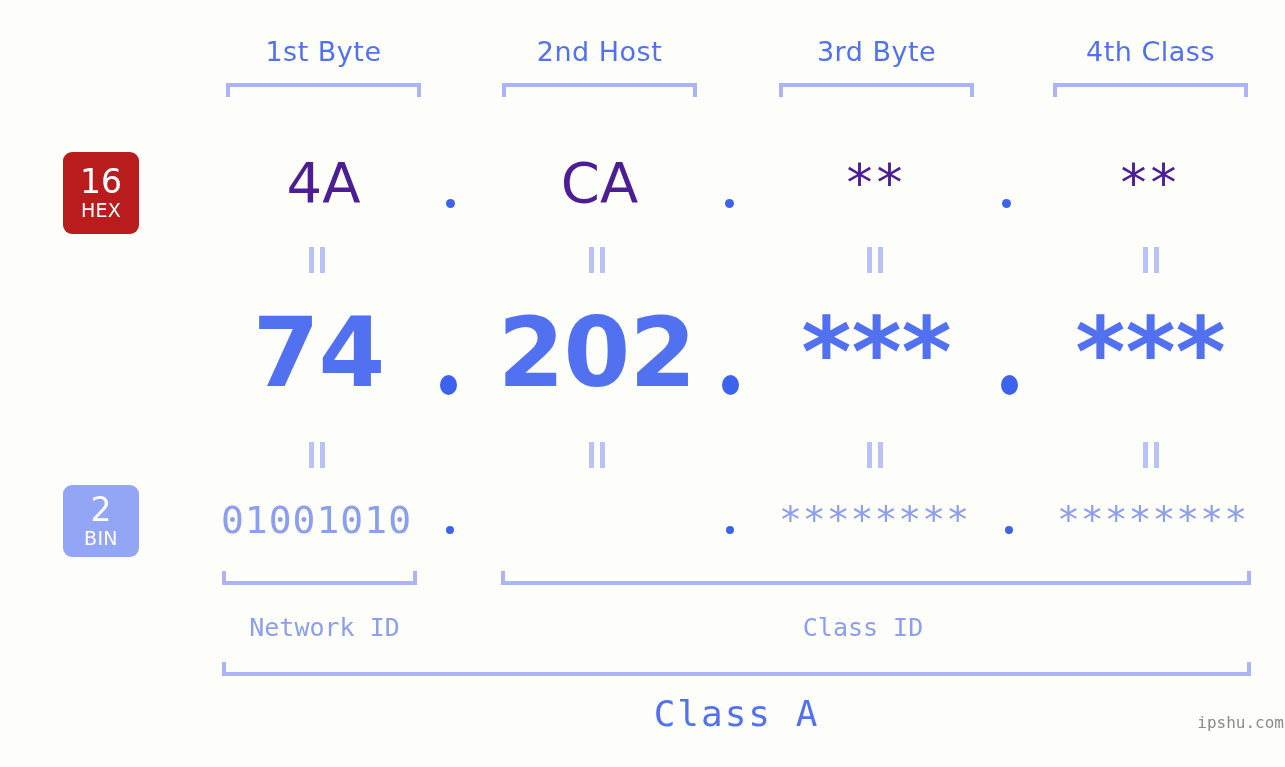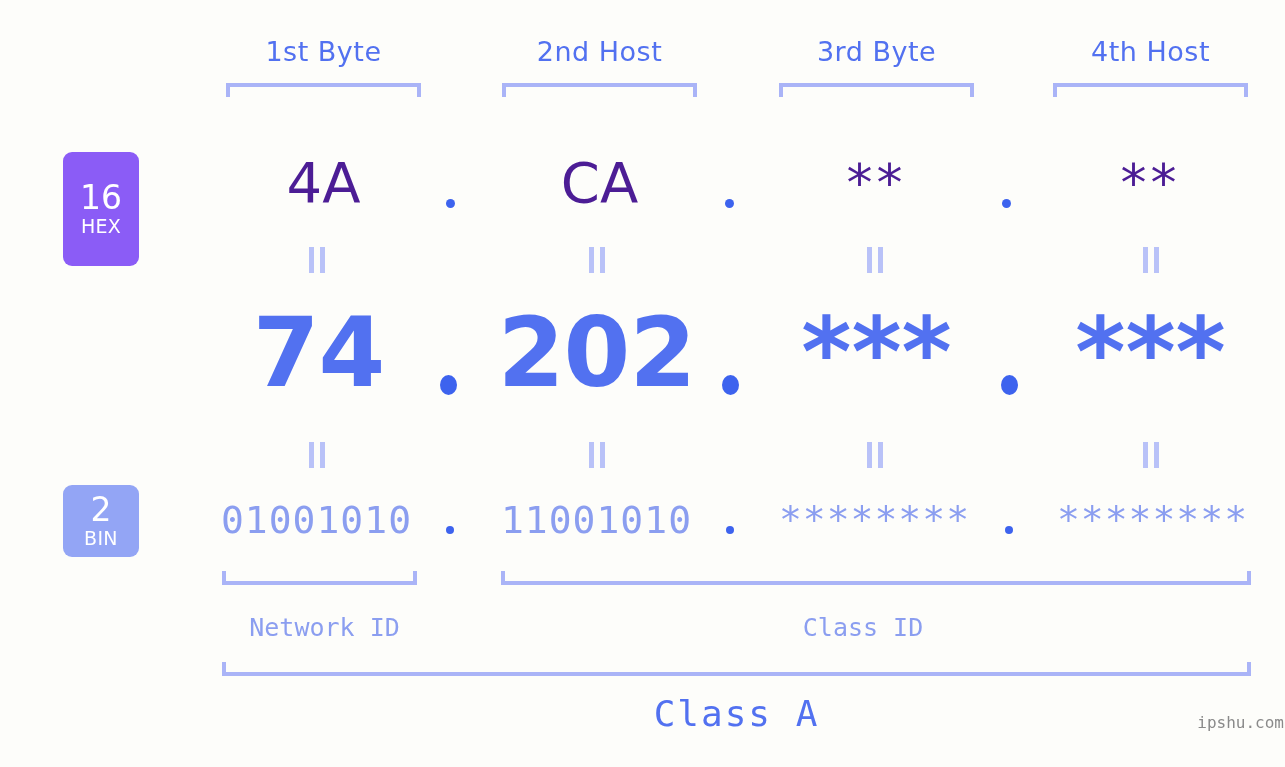--- a/index.html
+++ b/index.html
@@ -73,21 +73,21 @@
     font-size: 33px;
     line-height: 34px;
     font-weight: 400;
   }
   .badge .sys {
     font-size: 19px;
     line-height: 22px;
     font-weight: 400;
     letter-spacing: .3px;
   }
-  .badge-hex { top: 152px; height: 114px; background: #8b5cf6; }
+  .badge-hex { top: 152px; height: 82px; background: #b91c1c; }
   .badge-dec { top: 312px; height: 92px; background: #8a9bf2; }
   .badge-bin { top: 485px; height: 72px; background: #93a5f5; }
 
   
   .cell {
     position: absolute;
     text-align: center;
     white-space: nowrap;
   }
 
@@ -187,21 +187,21 @@
   }
 </style>
 </head>
 <body>
 
 <div id="stage">
 
   <div class="byte-header" style="left:195px; width:225px;">1st Byte</div>
   <div class="byte-header" style="left:471px; width:225px;">2nd Host</div>
   <div class="byte-header" style="left:748px; width:225px;">3rd Byte</div>
-  <div class="byte-header" style="left:1022px; width:225px;">4th Host</div>
+  <div class="byte-header" style="left:1022px; width:225px;">4th Class</div>
 
   <div class="bracket down" style="left:210px; top:83px; width:195px;"></div>
   <div class="bracket down" style="left:486px; top:83px; width:195px;"></div>
   <div class="bracket down" style="left:763px; top:83px; width:195px;"></div>
   <div class="bracket down" style="left:1037px; top:83px; width:195px;"></div>
 
   <div class="badge badge-hex">
     <span class="num">16</span>
     <span class="sys">HEX</span>
   </div>
@@ -257,21 +257,20 @@
       <i></i>
   </div>
 
   <div class="badge badge-bin">
     <span class="num">2</span>
     <span class="sys">BIN</span>
   </div>
 
   <div class="cell bin-val" style="left:188px; width:225px;">01001010</div>
   <div class="dot dot-bin" style="left:430px;"></div>
-  <div class="cell bin-val" style="left:468px; width:225px;">11001010</div>
   <div class="dot dot-bin" style="left:710px;"></div>
   <div class="cell bin-val" style="left:746px; width:225px;">********</div>
   <div class="dot dot-bin" style="left:989px;"></div>
   <div class="cell bin-val" style="left:1024px; width:225px;">********</div>
 
   <div class="bracket up" style="left:206px; top:571px; width:195px;"></div>
   <div class="bracket up" style="left:485px; top:571px; width:750px;"></div>
 
   <div class="region-label" style="left:196px; top:613px; width:225px;">Network ID</div>
   <div class="region-label" style="left:747px; top:613px; width:200px;">Class ID</div>

